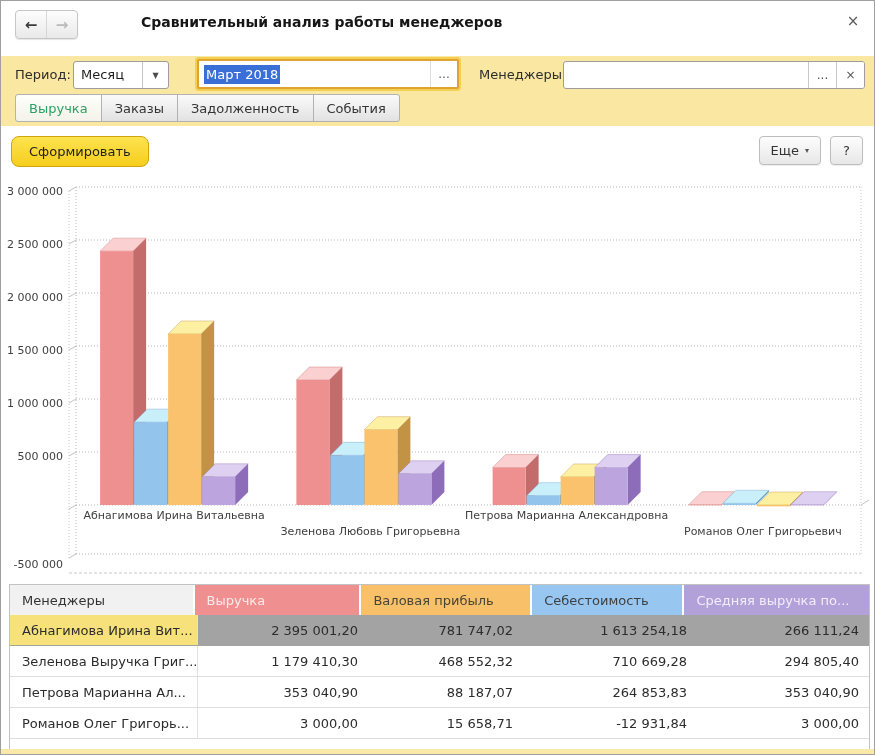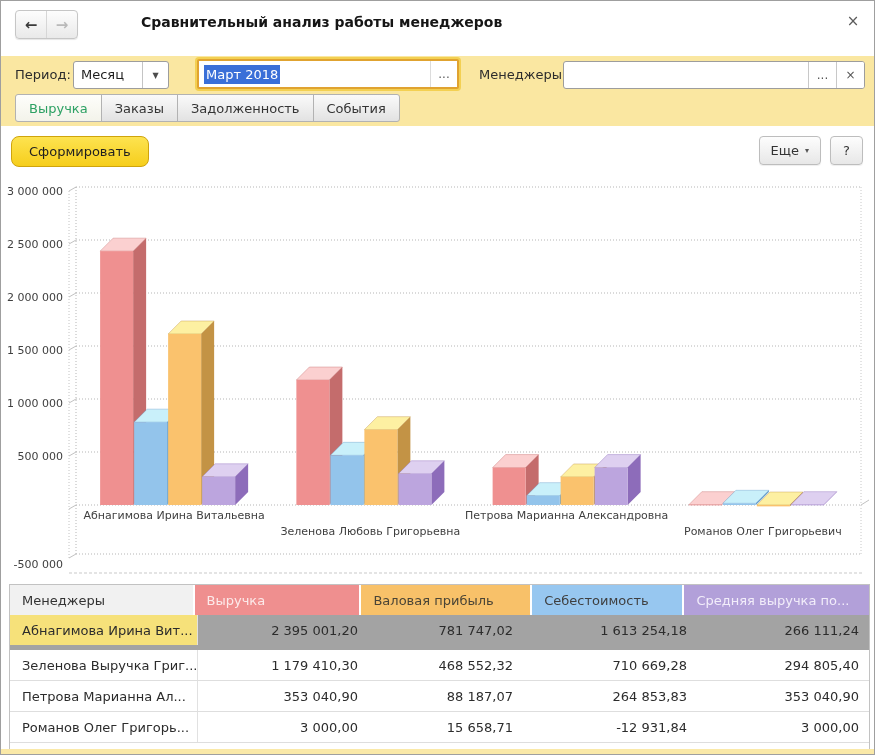--- a/index.html
+++ b/index.html
@@ -48,21 +48,21 @@
 
   
   .table-section{position:absolute;top:583px;left:8px;width:859px;border:1px solid #c2c2c2;background:#fff;}
   .thead{display:flex;height:30px;}
   .th{box-sizing:border-box;display:flex;align-items:center;padding-left:12px;font-size:13px;border-right:2px solid #fff;overflow:hidden;white-space:nowrap;}
   .th:last-child{border-right:none;}
   .trow{display:flex;height:30px;border-bottom:1px solid #dedede;}
   .cell{box-sizing:border-box;display:flex;align-items:center;font-size:13px;color:#2c2c2c;overflow:hidden;white-space:nowrap;}
   .cell-name{padding-left:12px;border-right:1px solid #e1e1e1;}
   .cell-num{justify-content:flex-end;padding-right:10px;}
-  .trow.selected{border-bottom:5px solid #a3a3a3;}
+  .trow.selected{border-bottom:1px solid #a3a3a3;}
   .trow.selected .cell-name{background:#f6e17a;}
   .trow.selected .cell-num{background:#a3a3a3;}
   .table-filler{height:15px;}
 
   .bottom-strip{position:absolute;left:0;right:0;bottom:0;height:5px;background:#fae9a8;}
 </style>
 </head>
 <body>
 
 <div class="window">

